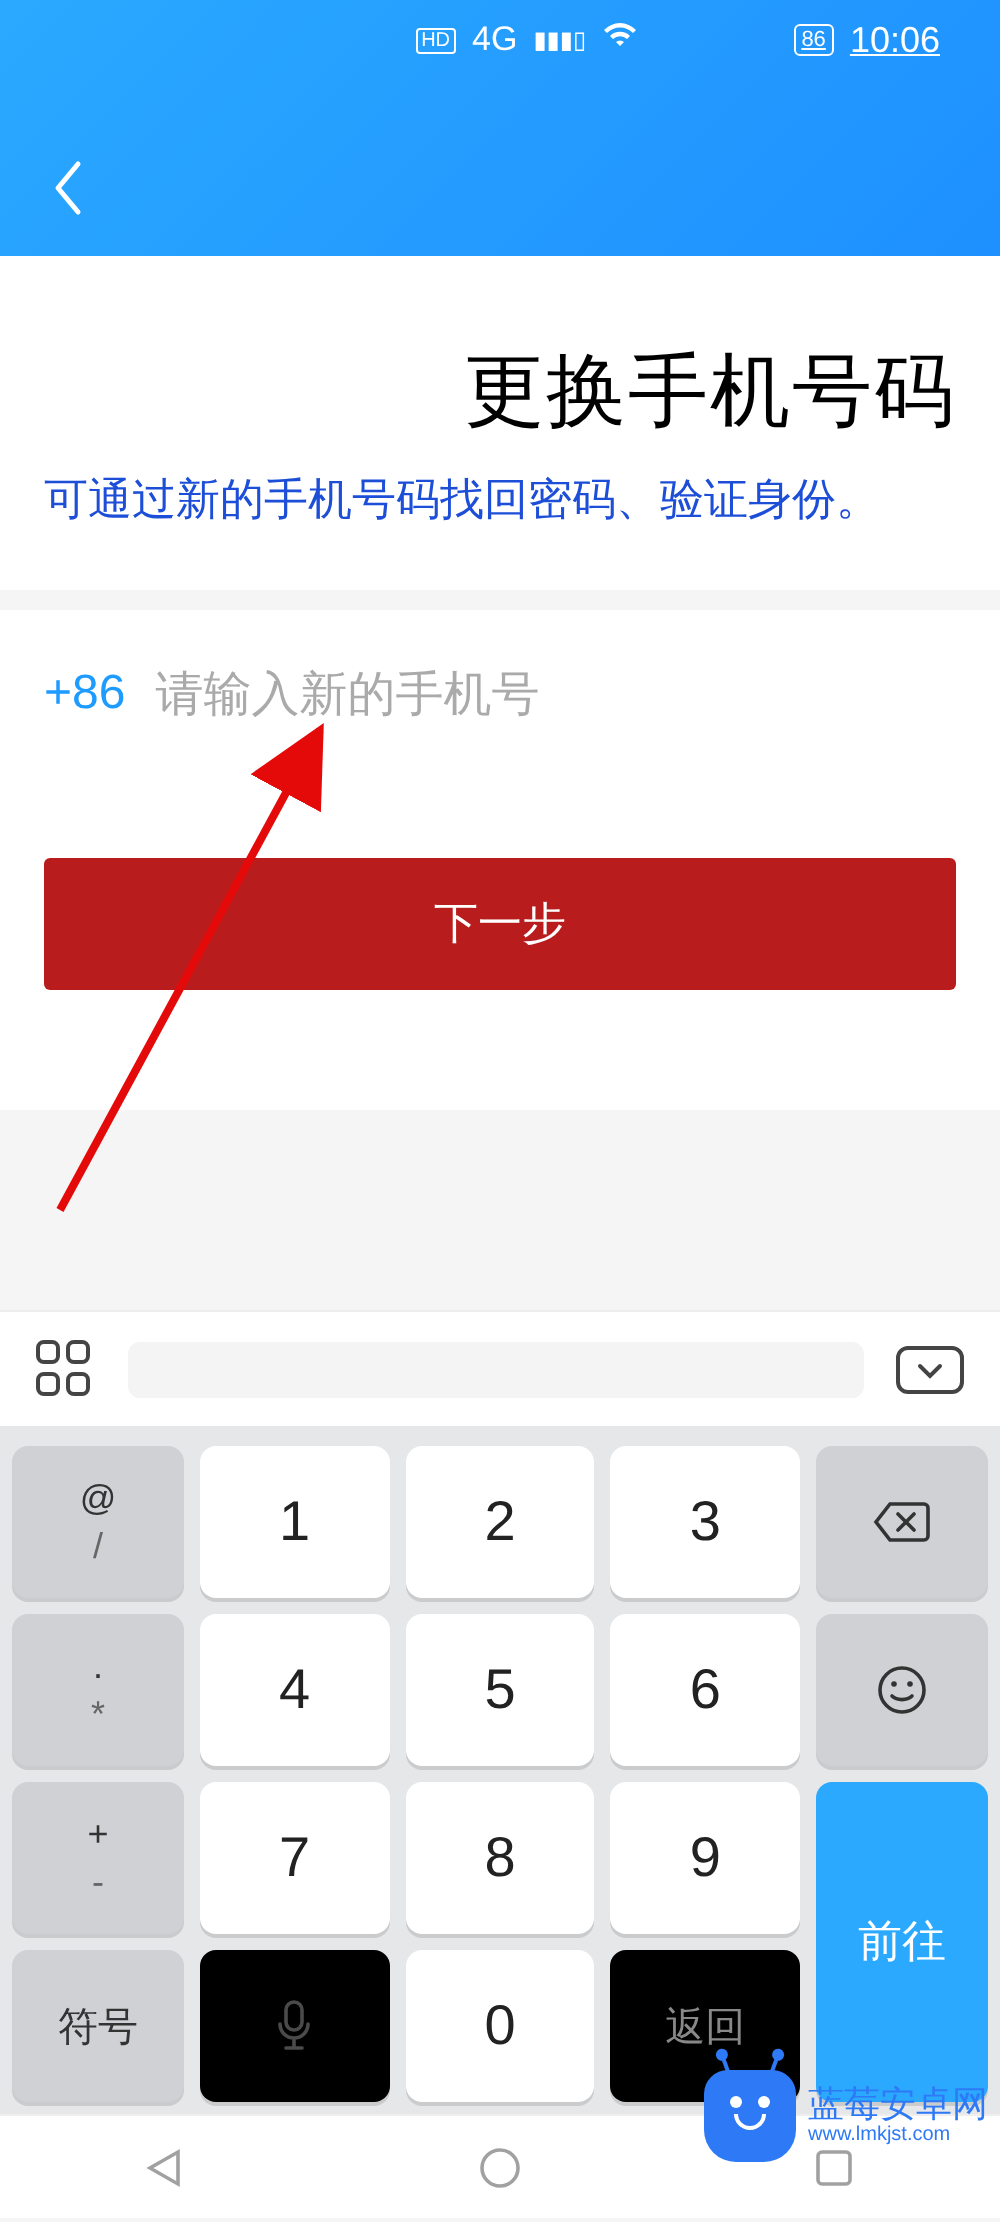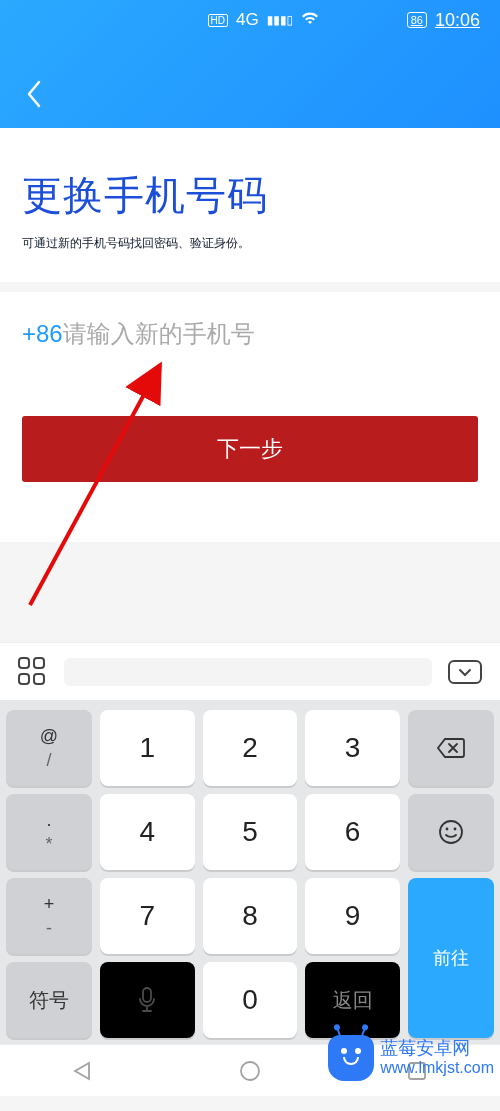--- a/index.html
+++ b/index.html
@@ -10,21 +10,21 @@
       height: 128px;
       background: linear-gradient(135deg, #2AA9FF 0%, #1E90FF 100%);
       color: #fff;
       position: relative;
     }
     .status-bar {
       height: 40px;
       display: flex;
       align-items: center;
       justify-content: space-between;
-      padding: 0 20px;
+      padding: 0 30px;
       font-size: 15px;
     }
     .status-left-spacer { width: 100px; }
     .status-icons { display: flex; gap: 8px; align-items: center; }
     .status-right { display: flex; gap: 8px; align-items: center; font-size: 18px; text-decoration: underline; }
     .battery-box {
       border: 1.5px solid #fff;
       border-radius: 3px;
       padding: 0 3px;
       font-size: 11px;
@@ -39,34 +39,34 @@
       display: flex;
       align-items: center;
       justify-content: center;
     }
 
     
     .content {
       background: #fff;
       padding: 40px 22px 30px;
     }
-    .title { font-size: 40px; font-weight: 500; color: #1d4ed8; letter-spacing: 1px; }
-    .subtitle { font-size: 12px; color: #0f172a; margin-top: 12px; }
+    .title { font-size: 40px; font-weight: 500; color: #000000; letter-spacing: 1px; text-align: right; }
+    .subtitle { font-size: 22px; color: #1d4ed8; margin-top: 12px; }
 
     
     .phone-section {
       background: #fff;
       margin-top: 10px;
       padding: 26px 22px 60px;
       position: relative;
     }
     .phone-input-row {
       display: flex;
       align-items: center;
-      gap: 0;
+      gap: 15px;
       font-size: 24px;
     }
     .country-code { color: #1E9BFF; }
     .phone-placeholder { color: #aaa; }
     .next-btn {
       margin-top: 66px;
       background: #b91c1c;
       color: #fff;
       text-align: center;
       padding: 18px 0;
@@ -113,21 +113,21 @@
       background: #fff;
       border-radius: 8px;
       display: flex;
       align-items: center;
       justify-content: center;
       font-size: 28px;
       color: #222;
       height: 76px;
       box-shadow: 0 2px 0 rgba(0,0,0,0.12);
     }
-    .key-go { background: #2AA9FF; color: #fff; font-size: 18px; grid-row: span 2; height: auto; }
+    .key-go { background: #2AA9FF; color: #fff; font-size: 22px; grid-row: span 2; height: auto; }
     .side-col { display: flex; flex-direction: column; gap: 8px; }
     .side-key {
       background: #cfd1d4;
       border-radius: 8px;
       display: flex;
       align-items: center;
       justify-content: center;
       font-size: 20px;
       height: 76px;
       box-shadow: 0 2px 0 rgba(0,0,0,0.12);
@@ -171,21 +171,21 @@
       position: relative;
     }
     .wm-eye { width: 6px; height: 6px; background: #fff; border-radius: 50%; position: absolute; top: 13px; }
     .wm-eye.l { left: 13px; } .wm-eye.r { right: 13px; }
     .wm-mouth { width: 16px; height: 8px; border: 2px solid #fff; border-top: none; border-radius: 0 0 10px 10px; position: absolute; top: 22px; }
     .wm-ant { position: absolute; top: -6px; width: 2px; height: 8px; background: #2E79F6; }
     .wm-ant::after { content: ''; position: absolute; top: -5px; left: -2px; width: 6px; height: 6px; background: #2E79F6; border-radius: 50%; }
     .wm-ant.l { left: 10px; transform: rotate(-20deg); }
     .wm-ant.r { right: 10px; transform: rotate(20deg); }
     .wm-text { font-size: 18px; font-weight: 400; color: #2E79F6; line-height: 1.1; }
-    .wm-url { font-size: 16px; color: #2E79F6; }
+    .wm-url { font-size: 10px; color: #2E79F6; }
   </style>
 </head>
 <body>
 
 <div class="header-gradient">
   <div class="status-bar">
     <div class="status-left-spacer"></div>
     <div class="status-icons">
       <span style="border:1px solid #fff;border-radius:2px;font-size:10px;padding:0 2px;">HD</span>
       <span style="font-size:17px;text-align:center;">4G</span>

